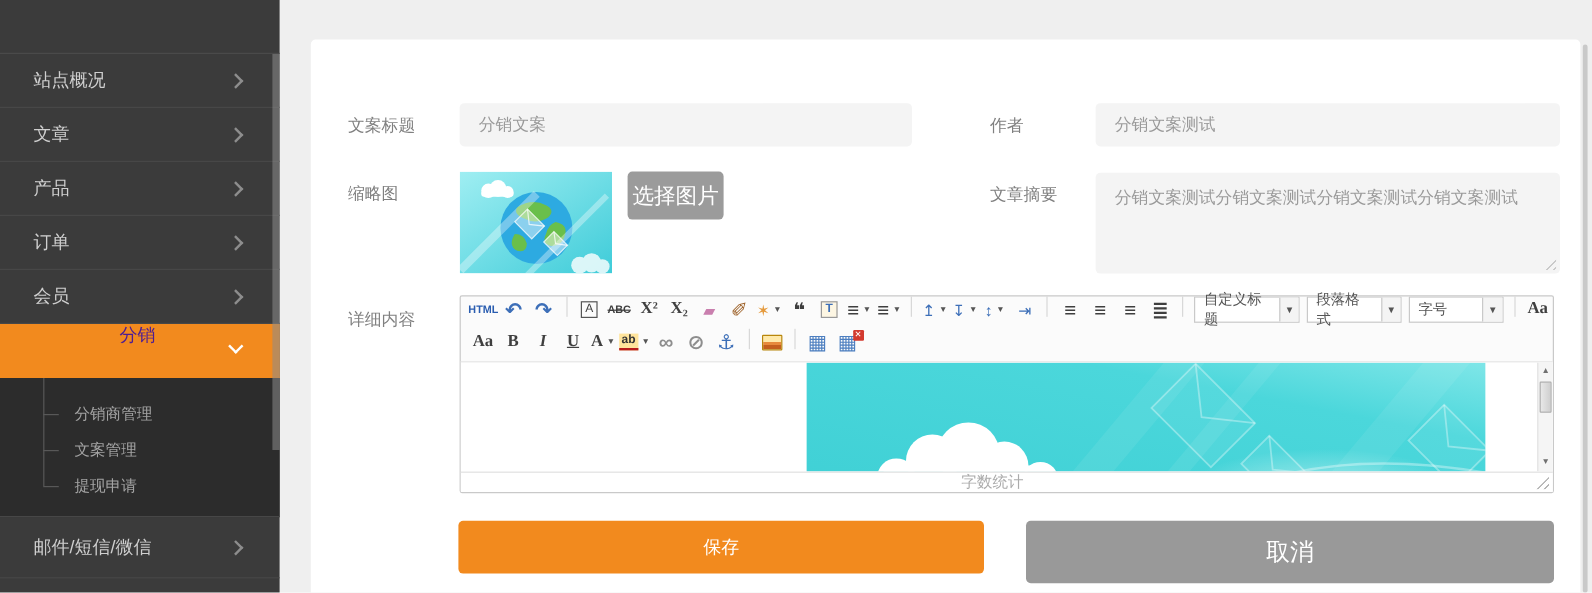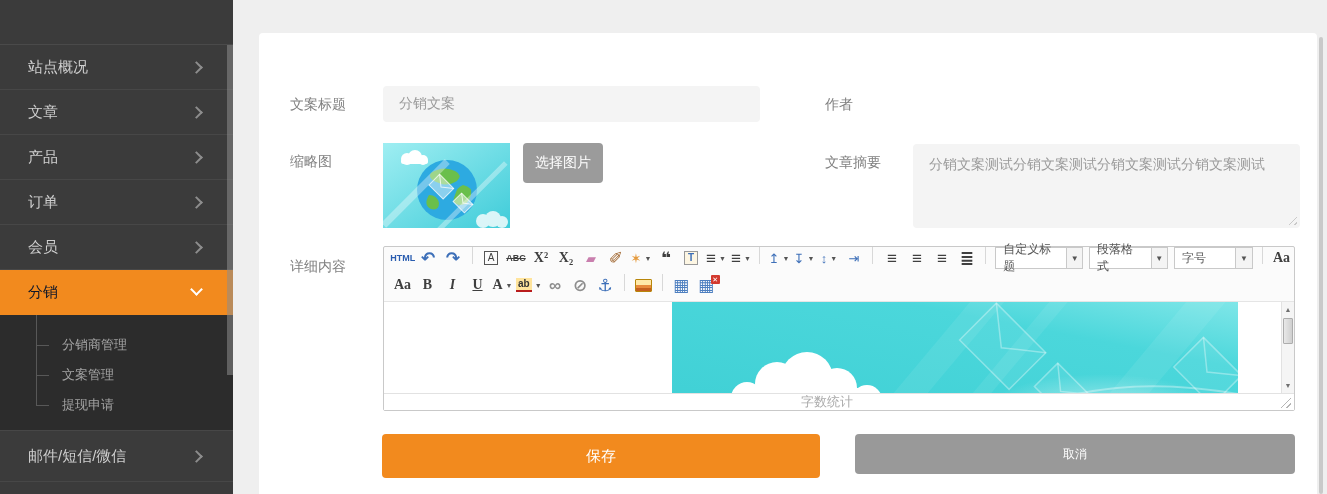--- a/index.html
+++ b/index.html
@@ -6,21 +6,21 @@
   html,body { width:1327px; height:494px; overflow:hidden; }
   body { font-family:"Liberation Sans","DejaVu Sans",sans-serif; }
   .page { position:relative; width:1327px; height:494px; background:#efefef; overflow:hidden; }
 
   
   .sidebar { position:absolute; left:0; top:0; width:233px; height:494px; background:#3b3b3b; }
   .side-top { height:45px; border-bottom:1px solid #4a4a4a; }
   .side-item { position:relative; height:45px; border-bottom:1px solid #474747;
                display:flex; align-items:center; padding:0 32px 0 28px;
                color:#cfcfcf; font-size:15px; cursor:pointer; }
-  .side-item.active { background:#f28a1e; color:#0f172a; border-bottom:1px solid #f28a1e; }
+  .side-item.active { background:#f28a1e; color:#4c1d95; border-bottom:1px solid #f28a1e;flex-direction:column; }
   .chev-r { width:9px; height:9px; border-top:2px solid #8d8d8d; border-right:2px solid #8d8d8d;
             transform:rotate(45deg); margin-left:auto; }
   .chev-d { width:9px; height:9px; border-top:2px solid #fff; border-right:2px solid #fff;
             transform:rotate(135deg); margin-left:auto; margin-top:-5px; }
   .submenu { position:relative; background:#2c2c2c; padding:15px 0 10px 0; border-bottom:1px solid #474747; }
   .submenu::before { content:""; position:absolute; left:36px; top:0; height:calc(100% - 25px);
                      border-left:1px solid #585858; }
   .submenu-item { position:relative; height:30px; line-height:30px; padding-left:62px;
                   color:#a3a3a3; font-size:13px; cursor:pointer; }
   .submenu-item::before { content:""; position:absolute; left:36px; top:15px; width:13px;
@@ -34,26 +34,26 @@
   .flabel { position:absolute; color:#808080; font-size:14px; }
   .ipt { position:absolute; background:#f4f4f4; border:none; border-radius:4px;
          color:#9a9a9a; font-size:14px; padding:0 16px; outline:none;
          font-family:"Liberation Sans","DejaVu Sans",sans-serif; }
   textarea.ipt { padding:10px 16px; resize:none; line-height:1.5; }
   .grip { position:absolute; width:10px; height:10px;
           background:repeating-linear-gradient(135deg,#c9c9c9 0 1px,transparent 1px 4px);
           clip-path:polygon(100% 0,100% 100%,0 100%); }
   .thumb { position:absolute; left:124px; top:110px; width:127px; height:85px; overflow:hidden; }
   .btn-select { position:absolute; left:264px; top:110px; width:80px; height:40px;
-                background:#9b9b9b; color:#fff; font-size:14px; border:none; border-radius:4px;
+                background:#9b9b9b; color:#fff; font-size:18px; border:none; border-radius:4px;
                 cursor:pointer; }
   .btn-save { position:absolute; left:123px; top:401px; width:438px; height:44px;
               background:#f28a1e; color:#fff; font-size:15px; border:none; border-radius:4px; cursor:pointer; }
-  .btn-cancel { position:absolute; left:596px; top:401px; width:440px; height:40px;
-                background:#999; color:#fff; font-size:12px; border:none; border-radius:4px; cursor:pointer; }
+  .btn-cancel { position:absolute; left:596px; top:401px; width:440px; height:52px;
+                background:#999; color:#fff; font-size:20px; border:none; border-radius:4px; cursor:pointer; }
 
   
   .editor { position:absolute; left:124px; top:213px; width:912px;
             border:1px solid #c9c9c9; border-radius:2px; background:#fbfbfb; }
   .tb { display:flex; height:27px; padding-left:6px; }
   .tb-btn { position:relative; display:inline-flex; align-items:center; justify-content:center;
             min-width:23px; height:22px; margin:0 1px; border-radius:2px; cursor:pointer; }
   .glyph { font-size:13px; color:#3f3f3f; line-height:1; }
   .tb-sep { width:1px; height:17px; background:#d8d8d8; margin:0 6px; }
   .tb-select { display:inline-flex; align-items:center; height:22px; margin:0 3px;
@@ -146,20 +146,21 @@
 
     <div class="side-scroll"></div>
   </div>
 
   <div class="card">
 
     <div class="flabel" style="left:31px; top:53px; height:36px; line-height:36px;">文案标题</div>
     <input class="ipt" style="left: 124px; top: 53px; width: 377px; height: 36px;" value="分销文案">
 
     <div class="flabel" style="left:566px; top:53px; height:36px; line-height:36px;">作者</div>
+    <input class="ipt" style="left: 654px; top: 53px; width: 387px; height: 36px;" value="分销文案测试">
 
     <div class="flabel" style="left:31px; top:120px;">缩略图</div>
 
     <div class="thumb">
       <svg width="127" height="85" viewBox="0 0 127 85" xmlns="http://www.w3.org/2000/svg">
         <defs>
           <linearGradient id="tbg" x1="0" y1="0" x2="1" y2="1">
             <stop offset="0" stop-color="#9feef2"></stop>
               <stop offset="1" stop-color="#3fccd9"></stop>
           </linearGradient>

